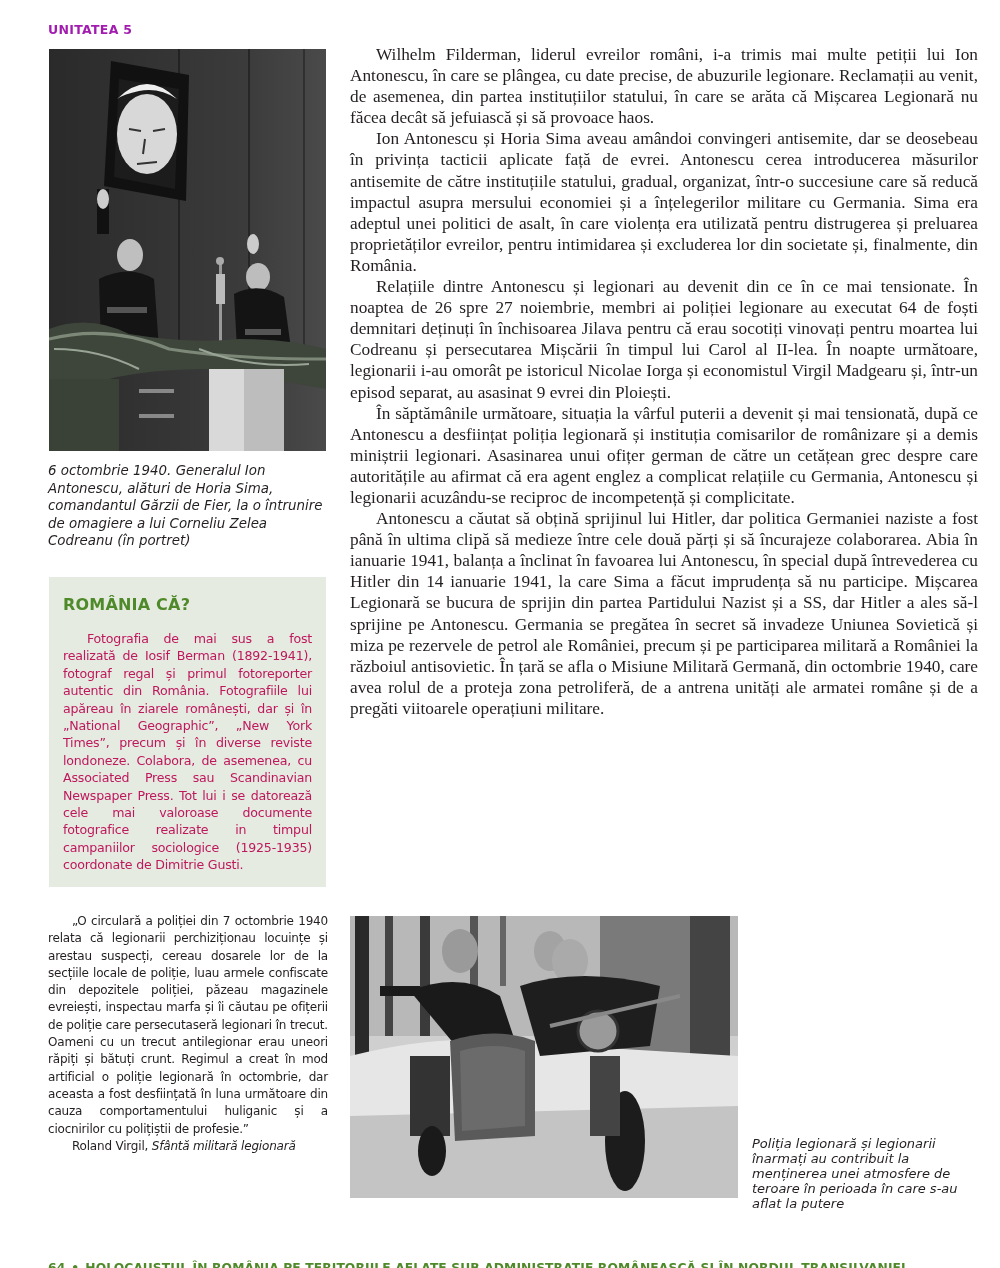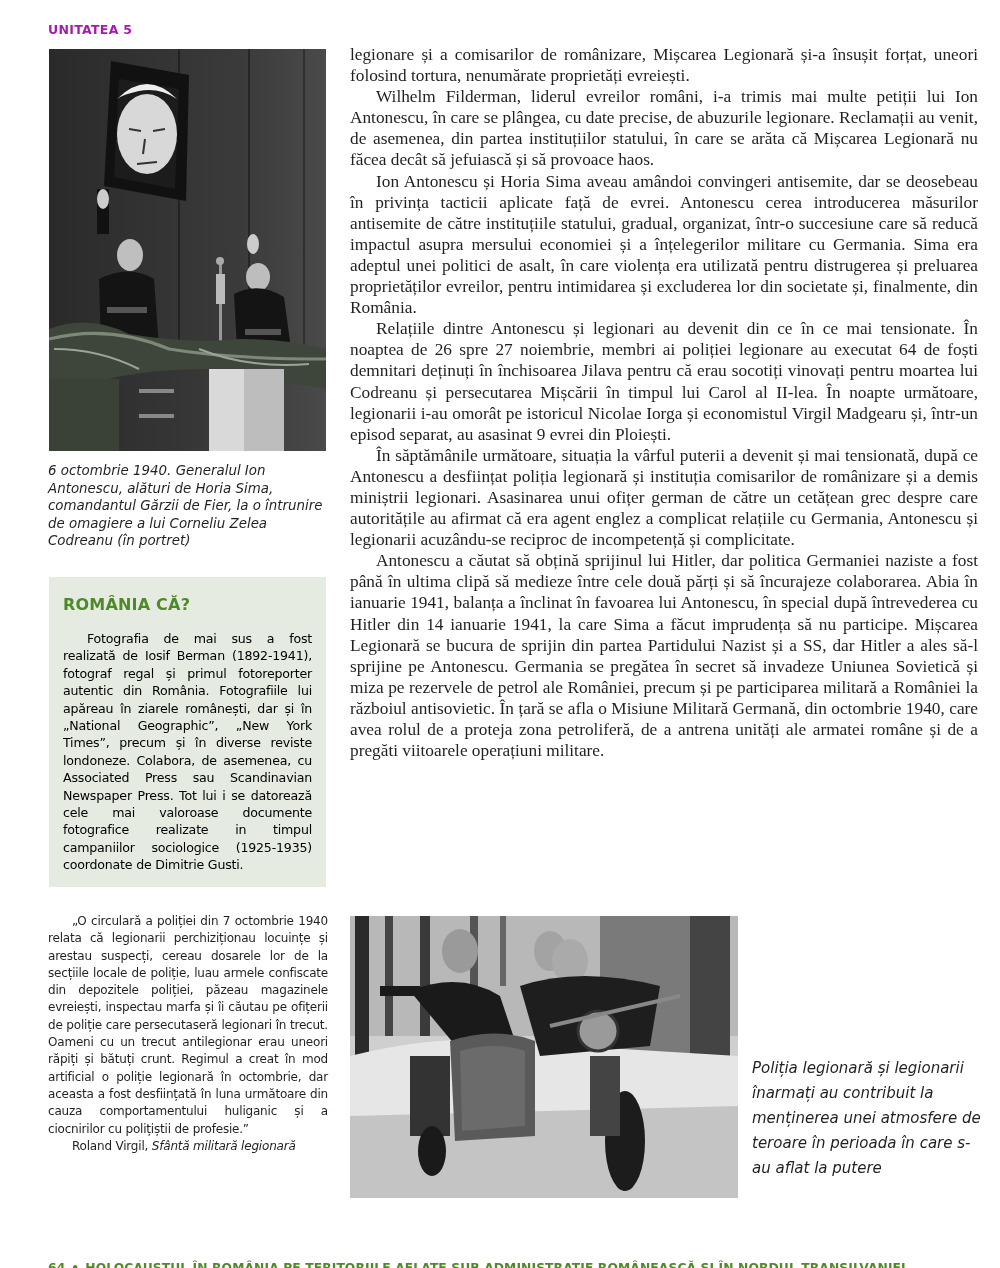--- a/index.html
+++ b/index.html
@@ -29,21 +29,21 @@
     .did-you-know {
       position: absolute; left: 49px; top: 577px; width: 277px; height: 310px;
       background: #e6ebe1; padding: 14px 14px 10px 14px;
     }
     .dyk-title {
       font-family: "DejaVu Sans", sans-serif; font-weight: bold;
       font-size: 16px; color: #4f8a2a; letter-spacing: 0.2px; margin-bottom: 16px; margin-top: 4px;
     }
     .dyk-body {
       font-family: "DejaVu Sans", sans-serif; font-size: 12.6px; line-height: 17.4px;
-      text-align: justify; text-indent: 24px; color: #000000; letter-spacing: -0.2px;
+      text-align: justify; text-indent: 24px; color: #be185d; letter-spacing: -0.2px;
     }
 
     
     .quote-block {
       position: absolute; left: 48px; top: 913px; width: 280px;
       font-family: "DejaVu Sans", sans-serif; font-size: 12px; line-height: 17.3px;
       color: #231f20; letter-spacing: -0.2px;
     }
     .quote-text { text-align: justify; text-indent: 24px; }
     .quote-source { text-indent: 24px; }
@@ -58,23 +58,23 @@
     .main-text p.first { text-indent: 0; }
 
     
     .photo-bottom {
       position: absolute; left: 350px; top: 916px; width: 388px; height: 282px;
       background: #8a8a8a; overflow: hidden;
     }
     .photo-bottom svg { width: 100%; height: 100%; display: block; }
 
     .caption-bottom {
-      position: absolute; left: 752px; top: 1056px; width: 230px;
+      position: absolute; left: 752px; top: 1136px; width: 230px;
       font-family: "DejaVu Sans", sans-serif; font-style: italic;
-      font-size: 15px; line-height: 25px; color: #231f20;
+      font-size: 13px; line-height: 15px; color: #231f20;
     }
 
     .footer {
       position: absolute; left: 48px; top: 1229px;
       font-family: "DejaVu Sans", sans-serif; font-weight: bold;
       font-size: 12.3px; color: #4f8a2a; letter-spacing: 0.1px; white-space: nowrap; margin-top: 32px;
     }
     .footer .sep { margin: 0 6px; }
   </style>
 </head>
@@ -137,21 +137,20 @@
 </div>
 
 <div class="quote-block">
   <div class="quote-text">„O circulară a poliției din 7 octombrie 1940 relata că legionarii perchiziționau locuințe și arestau suspecți, cereau dosarele lor de la secțiile locale de poliție, luau armele confiscate din depozitele poliției, păzeau magazinele evreiești, inspectau marfa și îi căutau pe ofițerii de poliție care persecutaseră legionari în trecut. Oameni cu un trecut antilegionar erau uneori răpiți și bătuți crunt. Regimul a creat în mod artificial o poliție legionară în octombrie, dar aceasta a fost desființată în luna următoare din cauza comportamentului huliganic și a ciocnirilor cu polițiștii de profesie.”</div>
   <div class="quote-source">
     <span>Roland Virgil, </span><span class="italic">Sfântă militară legionară</span>
   </div>
 </div>
 
 <div class="main-text">
-  <p class="first">legionare și a comisarilor de românizare, Mișcarea Legionară și-a însușit forțat, uneori folosind tortura, nenumărate proprietăți evreiești.</p>
   <p>Wilhelm Filderman, liderul evreilor români, i-a trimis mai multe petiții lui Ion Antonescu, în care se plângea, cu date precise, de abuzurile legionare. Reclamații au venit, de asemenea, din partea instituțiilor statului, în care se arăta că Mișcarea Legionară nu făcea decât să jefuiască și să provoace haos.</p>
   <p>Ion Antonescu și Horia Sima aveau amândoi convingeri antisemite, dar se deosebeau în privința tacticii aplicate față de evrei. Antonescu cerea introducerea măsurilor antisemite de către instituțiile statului, gradual, organizat, într-o succesiune care să reducă impactul asupra mersului economiei și a înțelegerilor militare cu Germania. Sima era adeptul unei politici de asalt, în care violența era utilizată pentru distrugerea și preluarea proprietăților evreilor, pentru intimidarea și excluderea lor din societate și, finalmente, din România.</p>
   <p>Relațiile dintre Antonescu și legionari au devenit din ce în ce mai tensionate. În noaptea de 26 spre 27 noiembrie, membri ai poliției legionare au executat 64 de foști demnitari deținuți în închisoarea Jilava pentru că erau socotiți vinovați pentru moartea lui Codreanu și persecutarea Mișcării în timpul lui Carol al II-lea. În noapte următoare, legionarii i-au omorât pe istoricul Nicolae Iorga și economistul Virgil Madgearu și, într-un episod separat, au asasinat 9 evrei din Ploiești.</p>
   <p>În săptămânile următoare, situația la vârful puterii a devenit și mai tensionată, după ce Antonescu a desființat poliția legionară și instituția comisarilor de românizare și a demis miniștrii legionari. Asasinarea unui ofițer german de către un cetățean grec despre care autoritățile au afirmat că era agent englez a complicat relațiile cu Germania, Antonescu și legionarii acuzându-se reciproc de incompetență și complicitate.</p>
   <p>Antonescu a căutat să obțină sprijinul lui Hitler, dar politica Germaniei naziste a fost până în ultima clipă să medieze între cele două părți și să încurajeze colaborarea. Abia în ianuarie 1941, balanța a înclinat în favoarea lui Antonescu, în special după întrevederea cu Hitler din 14 ianuarie 1941, la care Sima a făcut imprudența să nu participe. Mișcarea Legionară se bucura de sprijin din partea Partidului Nazist și a SS, dar Hitler a ales să-l sprijine pe Antonescu. Germania se pregătea în secret să invadeze Uniunea Sovietică și miza pe rezervele de petrol ale României, precum și pe participarea militară a României la războiul antisovietic. În țară se afla o Misiune Militară Germană, din octombrie 1940, care avea rolul de a proteja zona petroliferă, de a antrena unități ale armatei române și de a pregăti viitoarele operațiuni militare.</p>
 </div>
 
 <div class="photo-bottom">
   <svg viewBox="0 0 388 282" preserveAspectRatio="none">
     <rect width="388" height="282" fill="#cfcfcf"></rect>

